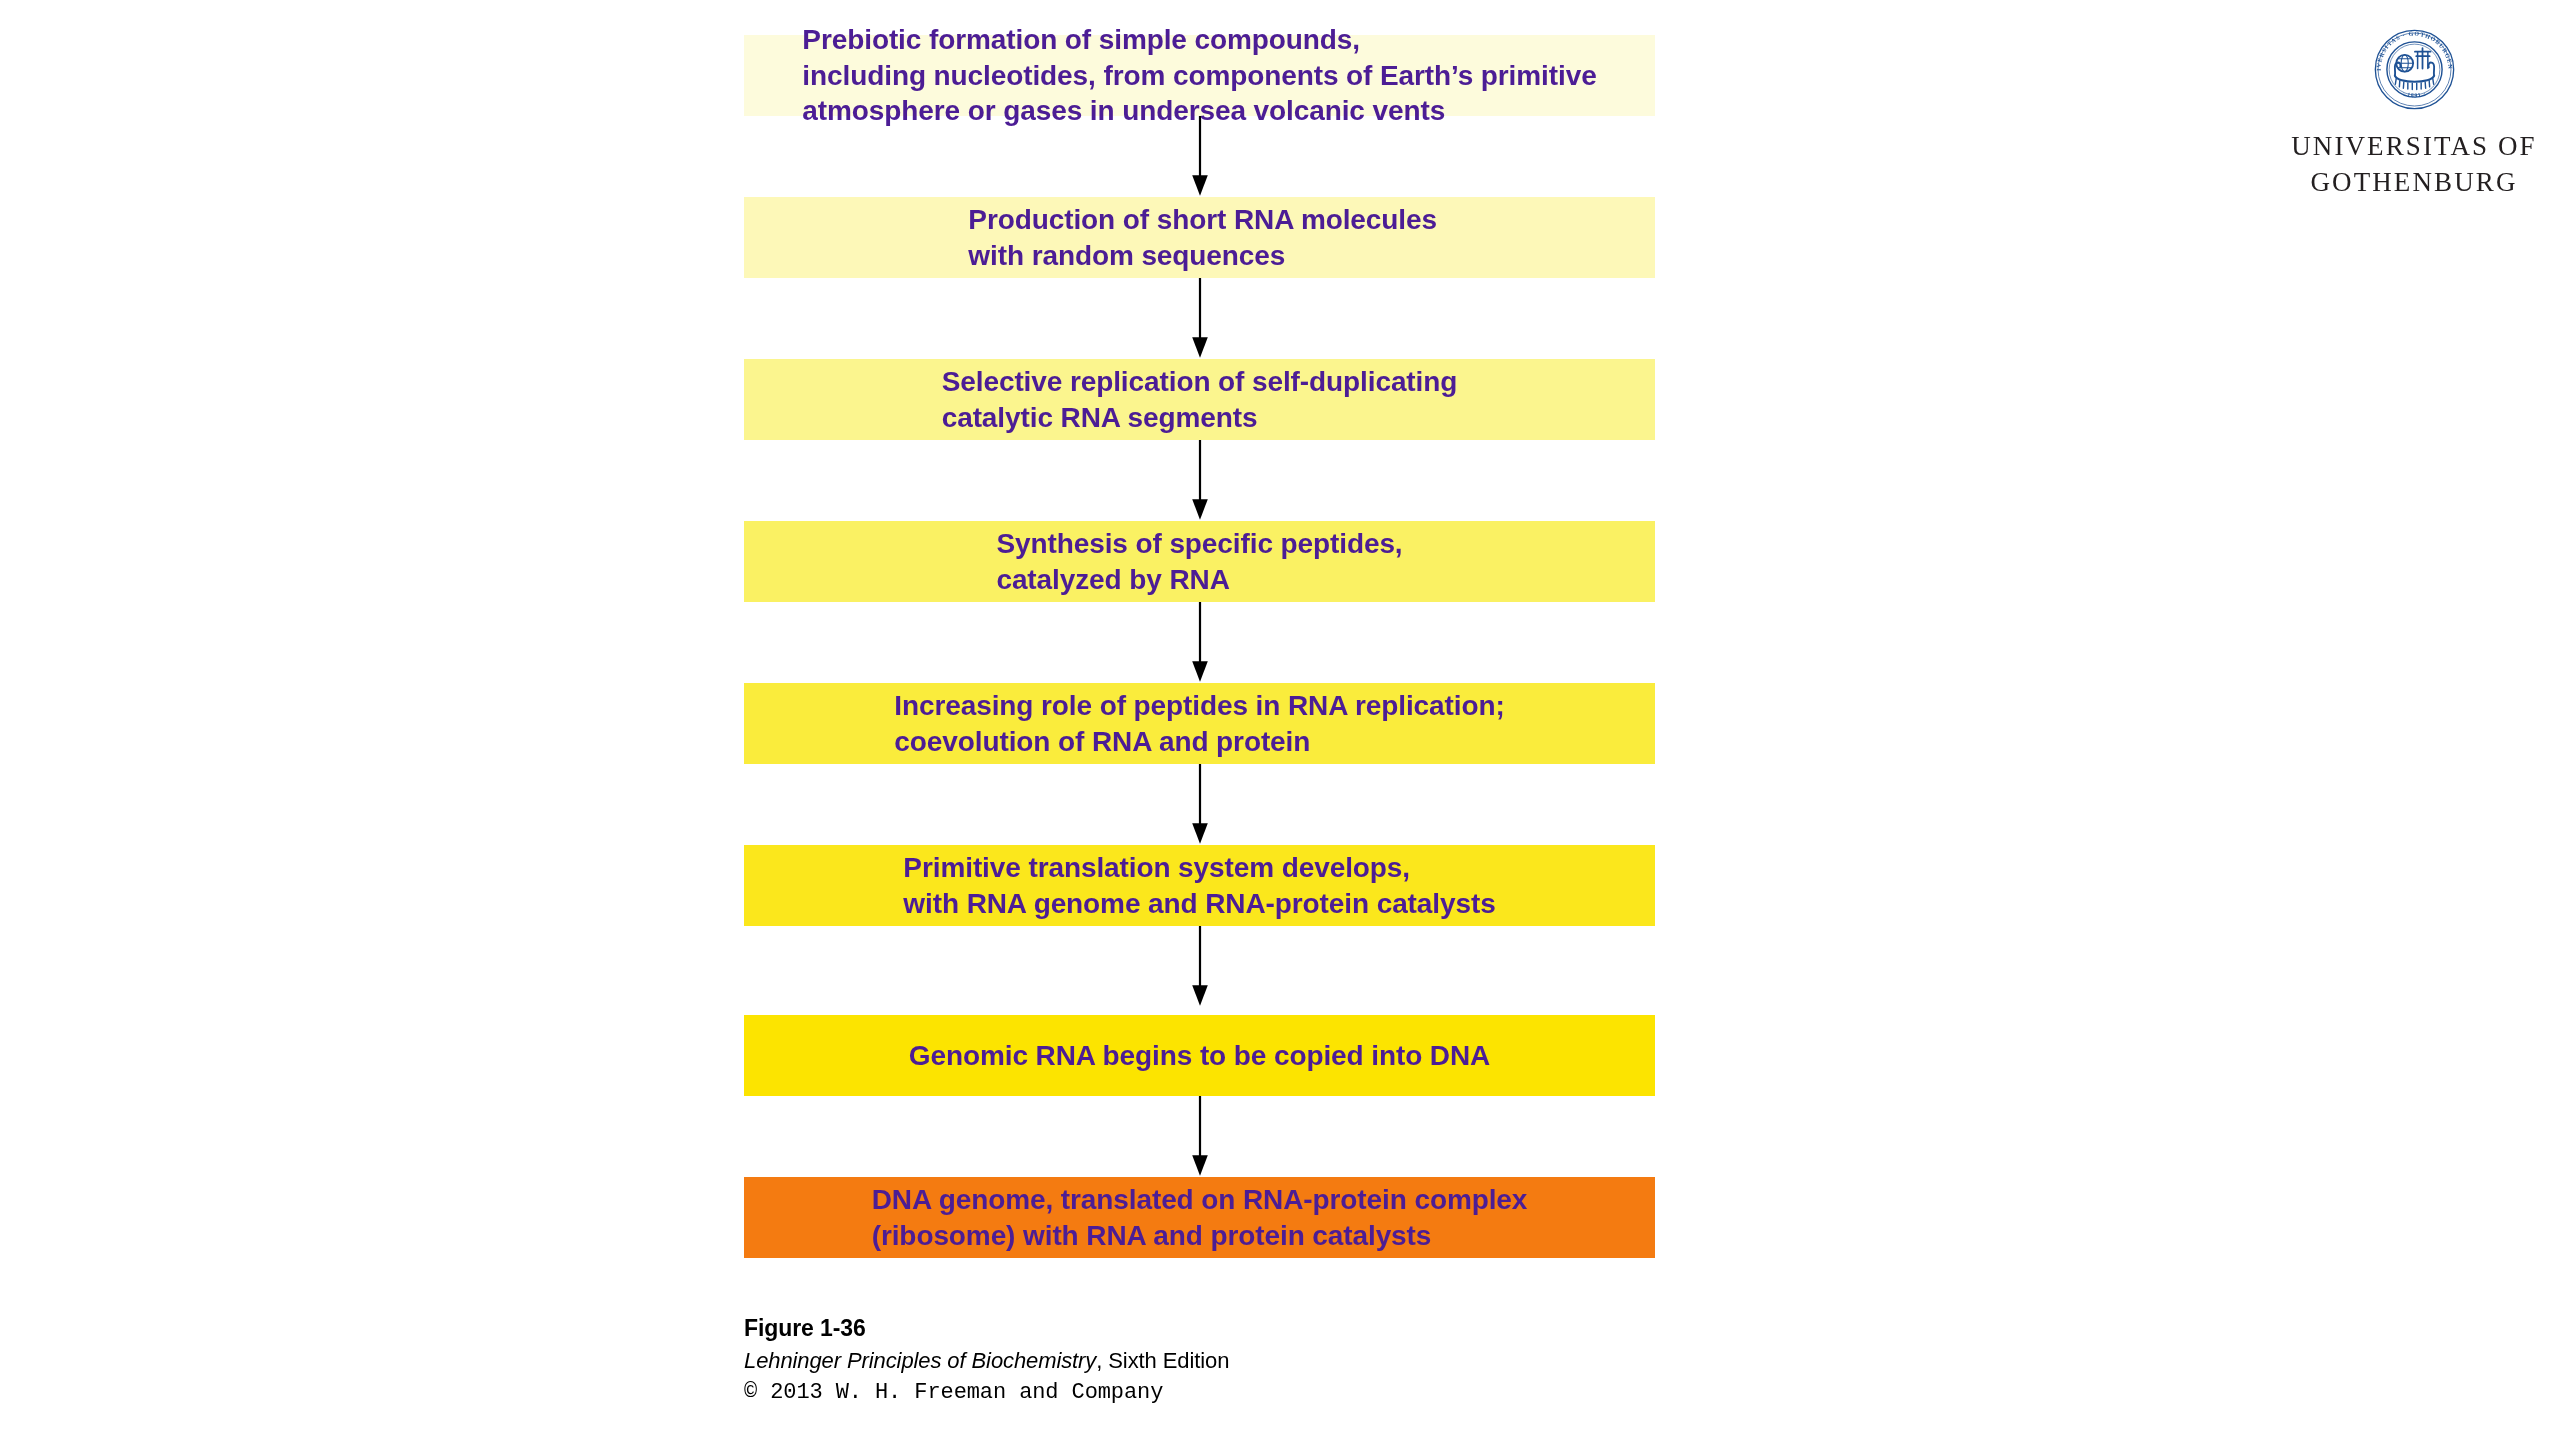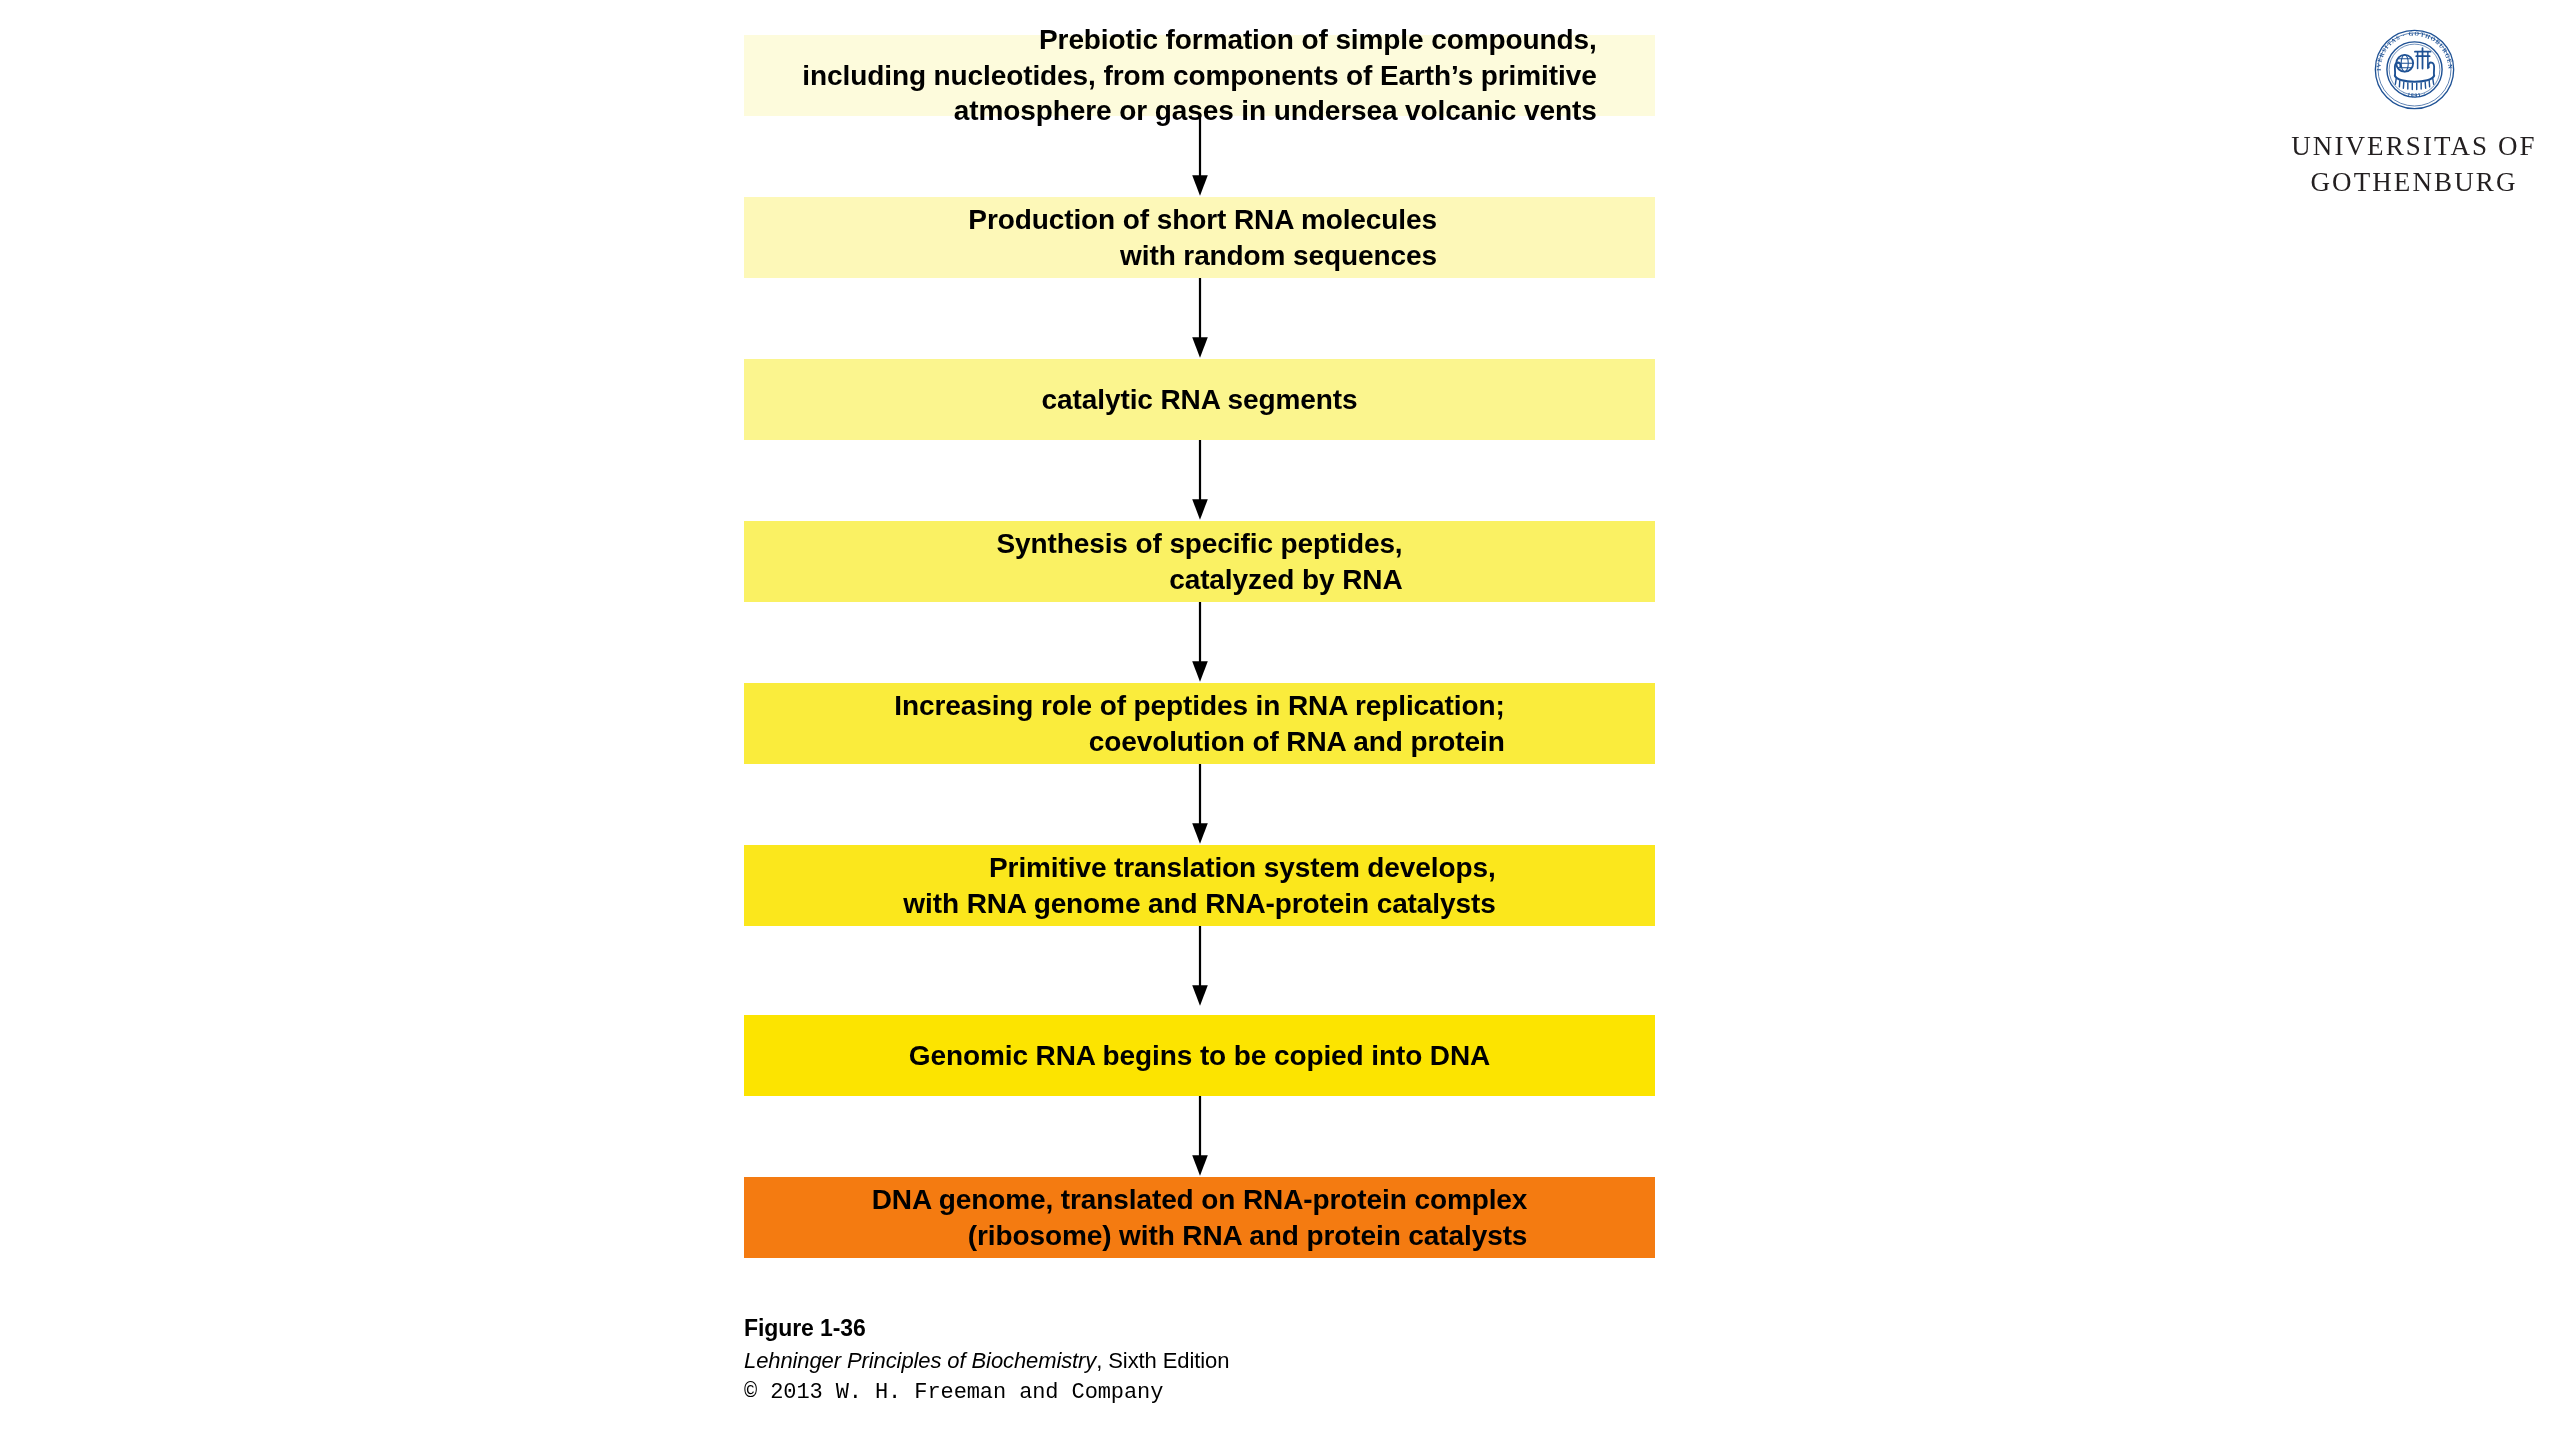--- a/index.html
+++ b/index.html
@@ -50,22 +50,22 @@
     top: 35px;
     width: 911px;
   }
   .flow-box {
     width: 100%;
     height: 81px;
     box-sizing: border-box;
     display: flex;
     align-items: center;
     justify-content: center;
-    text-align: right;
-    color: #000000;
+    text-align: left;
+    color: #4c1d95;
     font-family: "Liberation Sans", sans-serif;
     font-weight: bold;
     font-size: 28px;
     line-height: 1.28;
     letter-spacing: -0.1px;
     padding: 0 16.7px;
   }
   .flow-box .line { display: block; white-space: nowrap; }
 
   .arrow-wrap {
@@ -178,20 +178,21 @@
   </div>
   <div class="arrow-wrap">
     <svg class="arrow" viewBox="0 0 40 126" preserveAspectRatio="none">
       <line x1="20" y1="0" x2="20" y2="96" stroke="#000000" stroke-width="3.4"></line>
       <polygon points="20,124 8,92 32,92" fill="#000000"></polygon>
     </svg>
   </div>
 
   <div class="flow-box" style="background: rgb(251, 245, 142);">
     <span>
+      <span class="line">Selective replication of self-duplicating</span>
       <span class="line">catalytic RNA segments</span>
     </span>
   </div>
   <div class="arrow-wrap">
     <svg class="arrow" viewBox="0 0 40 126" preserveAspectRatio="none">
       <line x1="20" y1="0" x2="20" y2="96" stroke="#000000" stroke-width="3.4"></line>
       <polygon points="20,124 8,92 32,92" fill="#000000"></polygon>
     </svg>
   </div>
 

